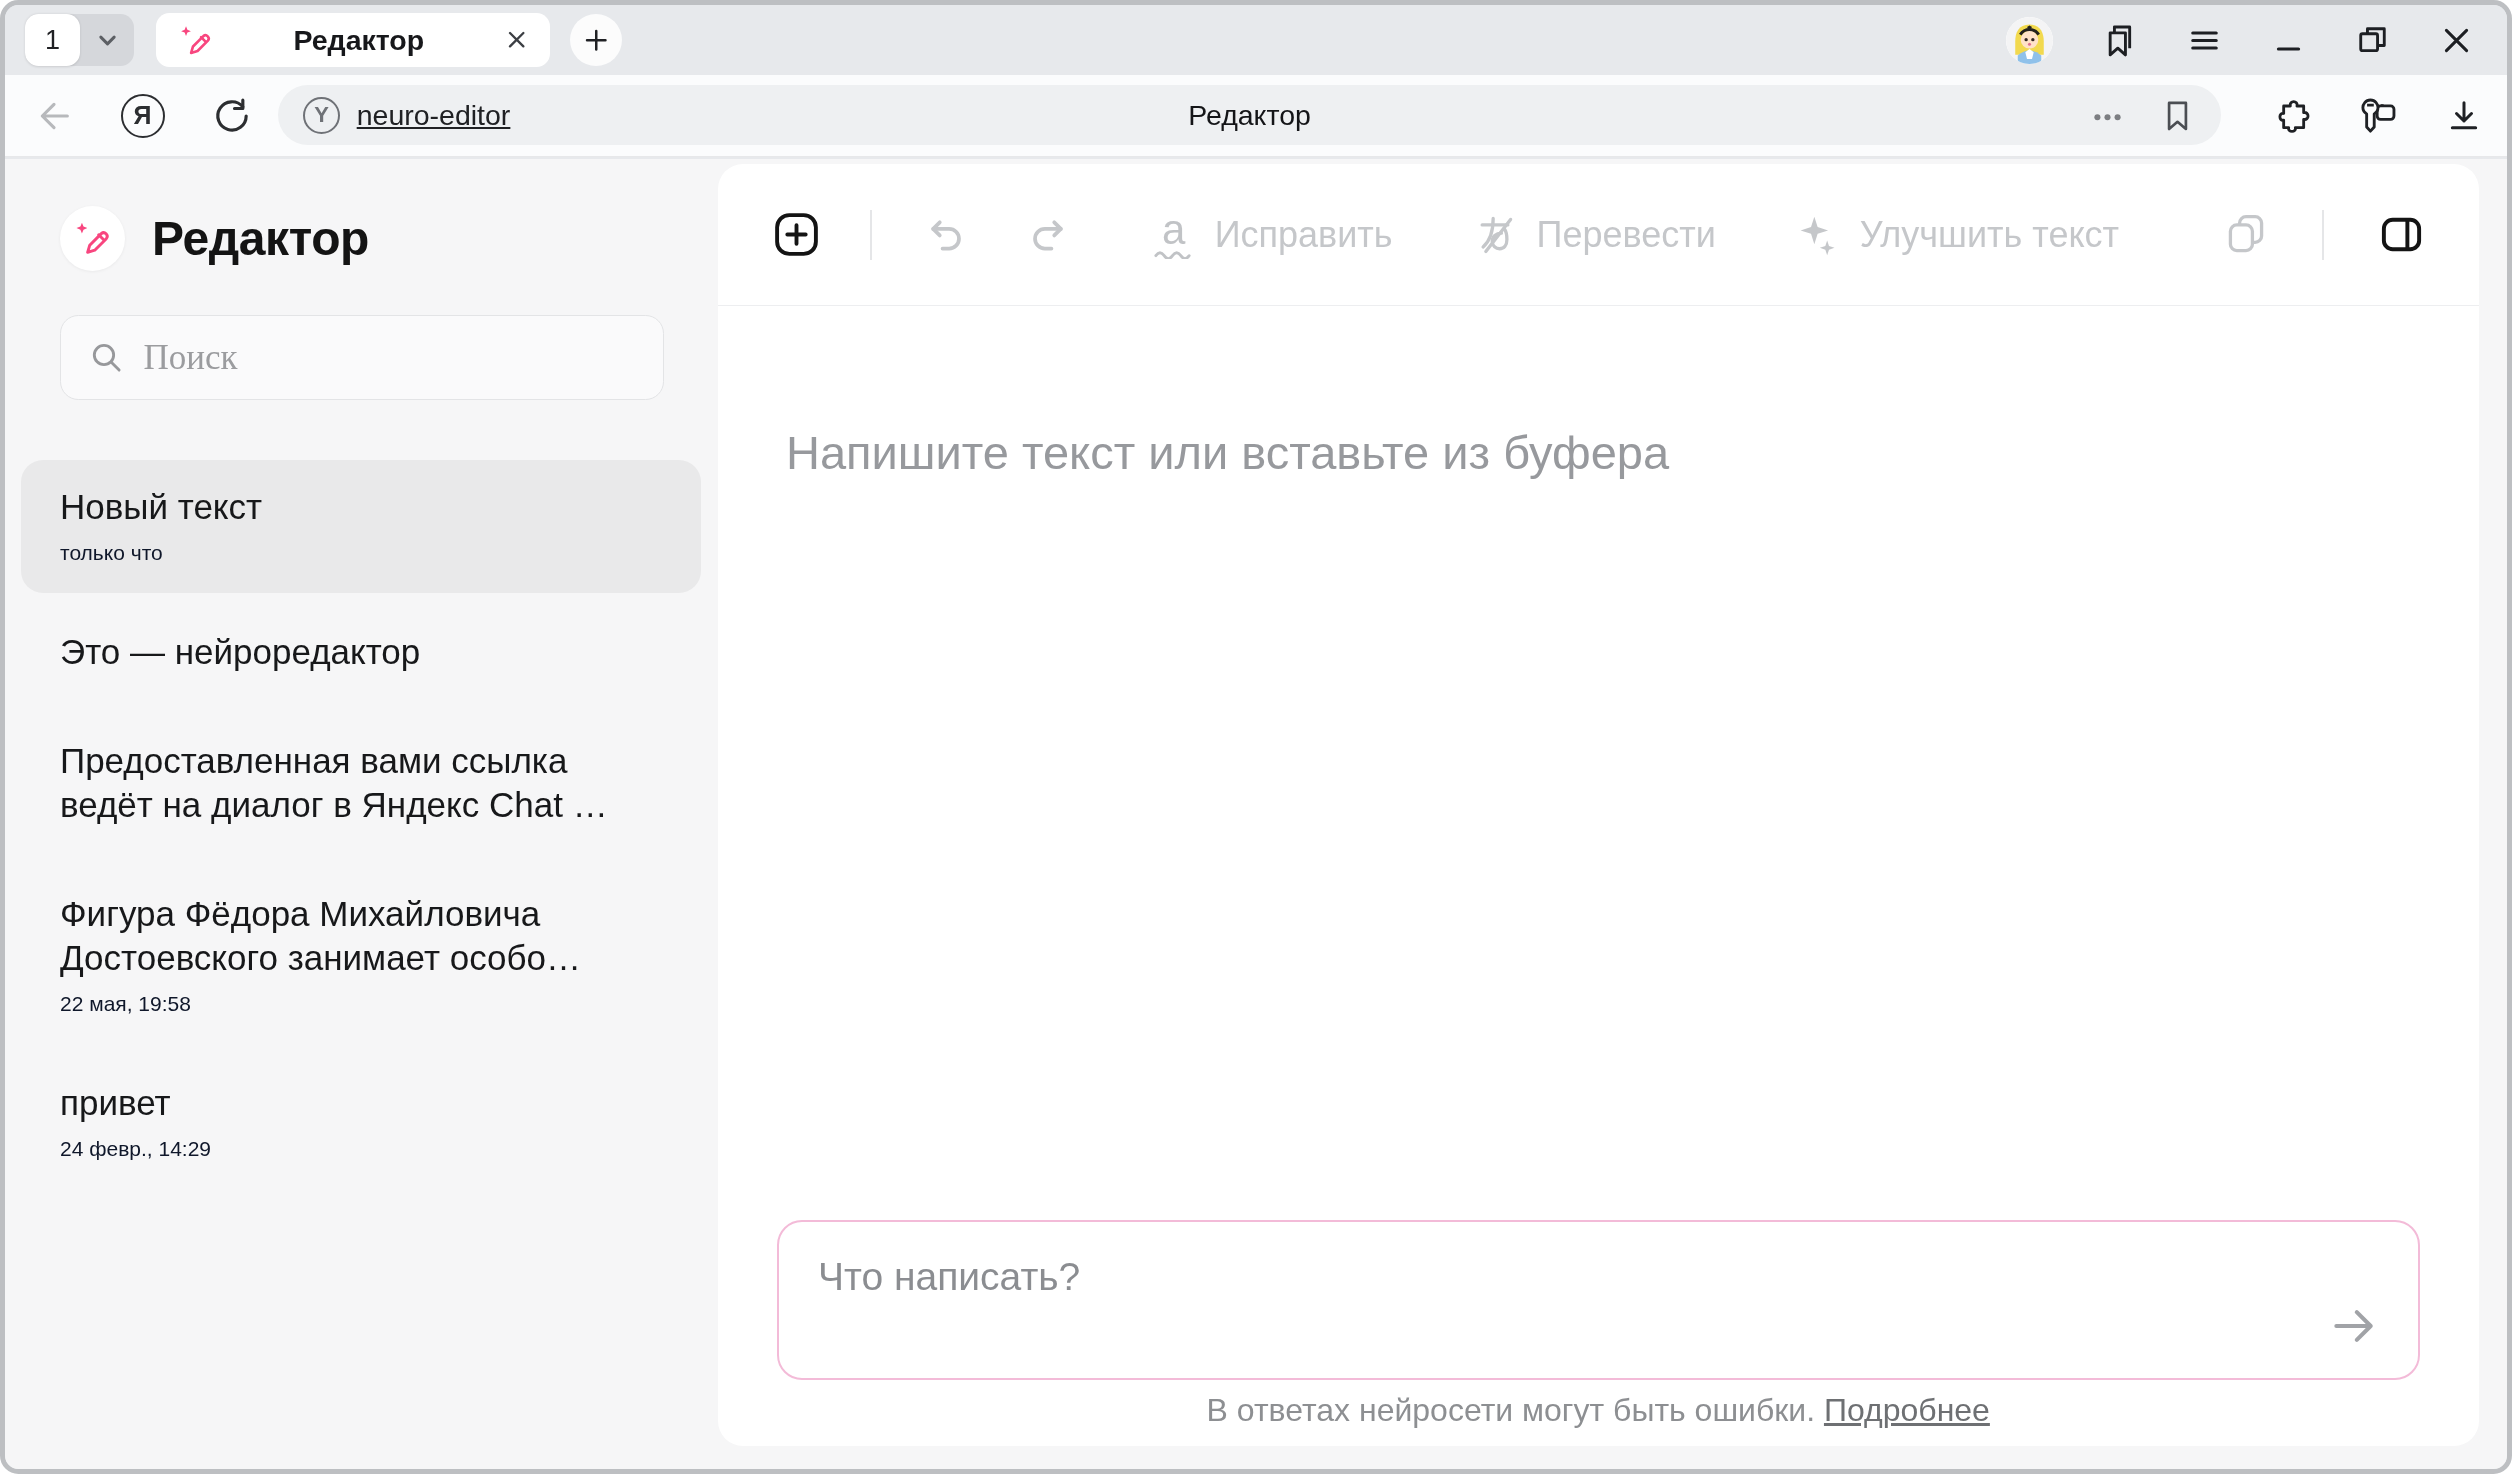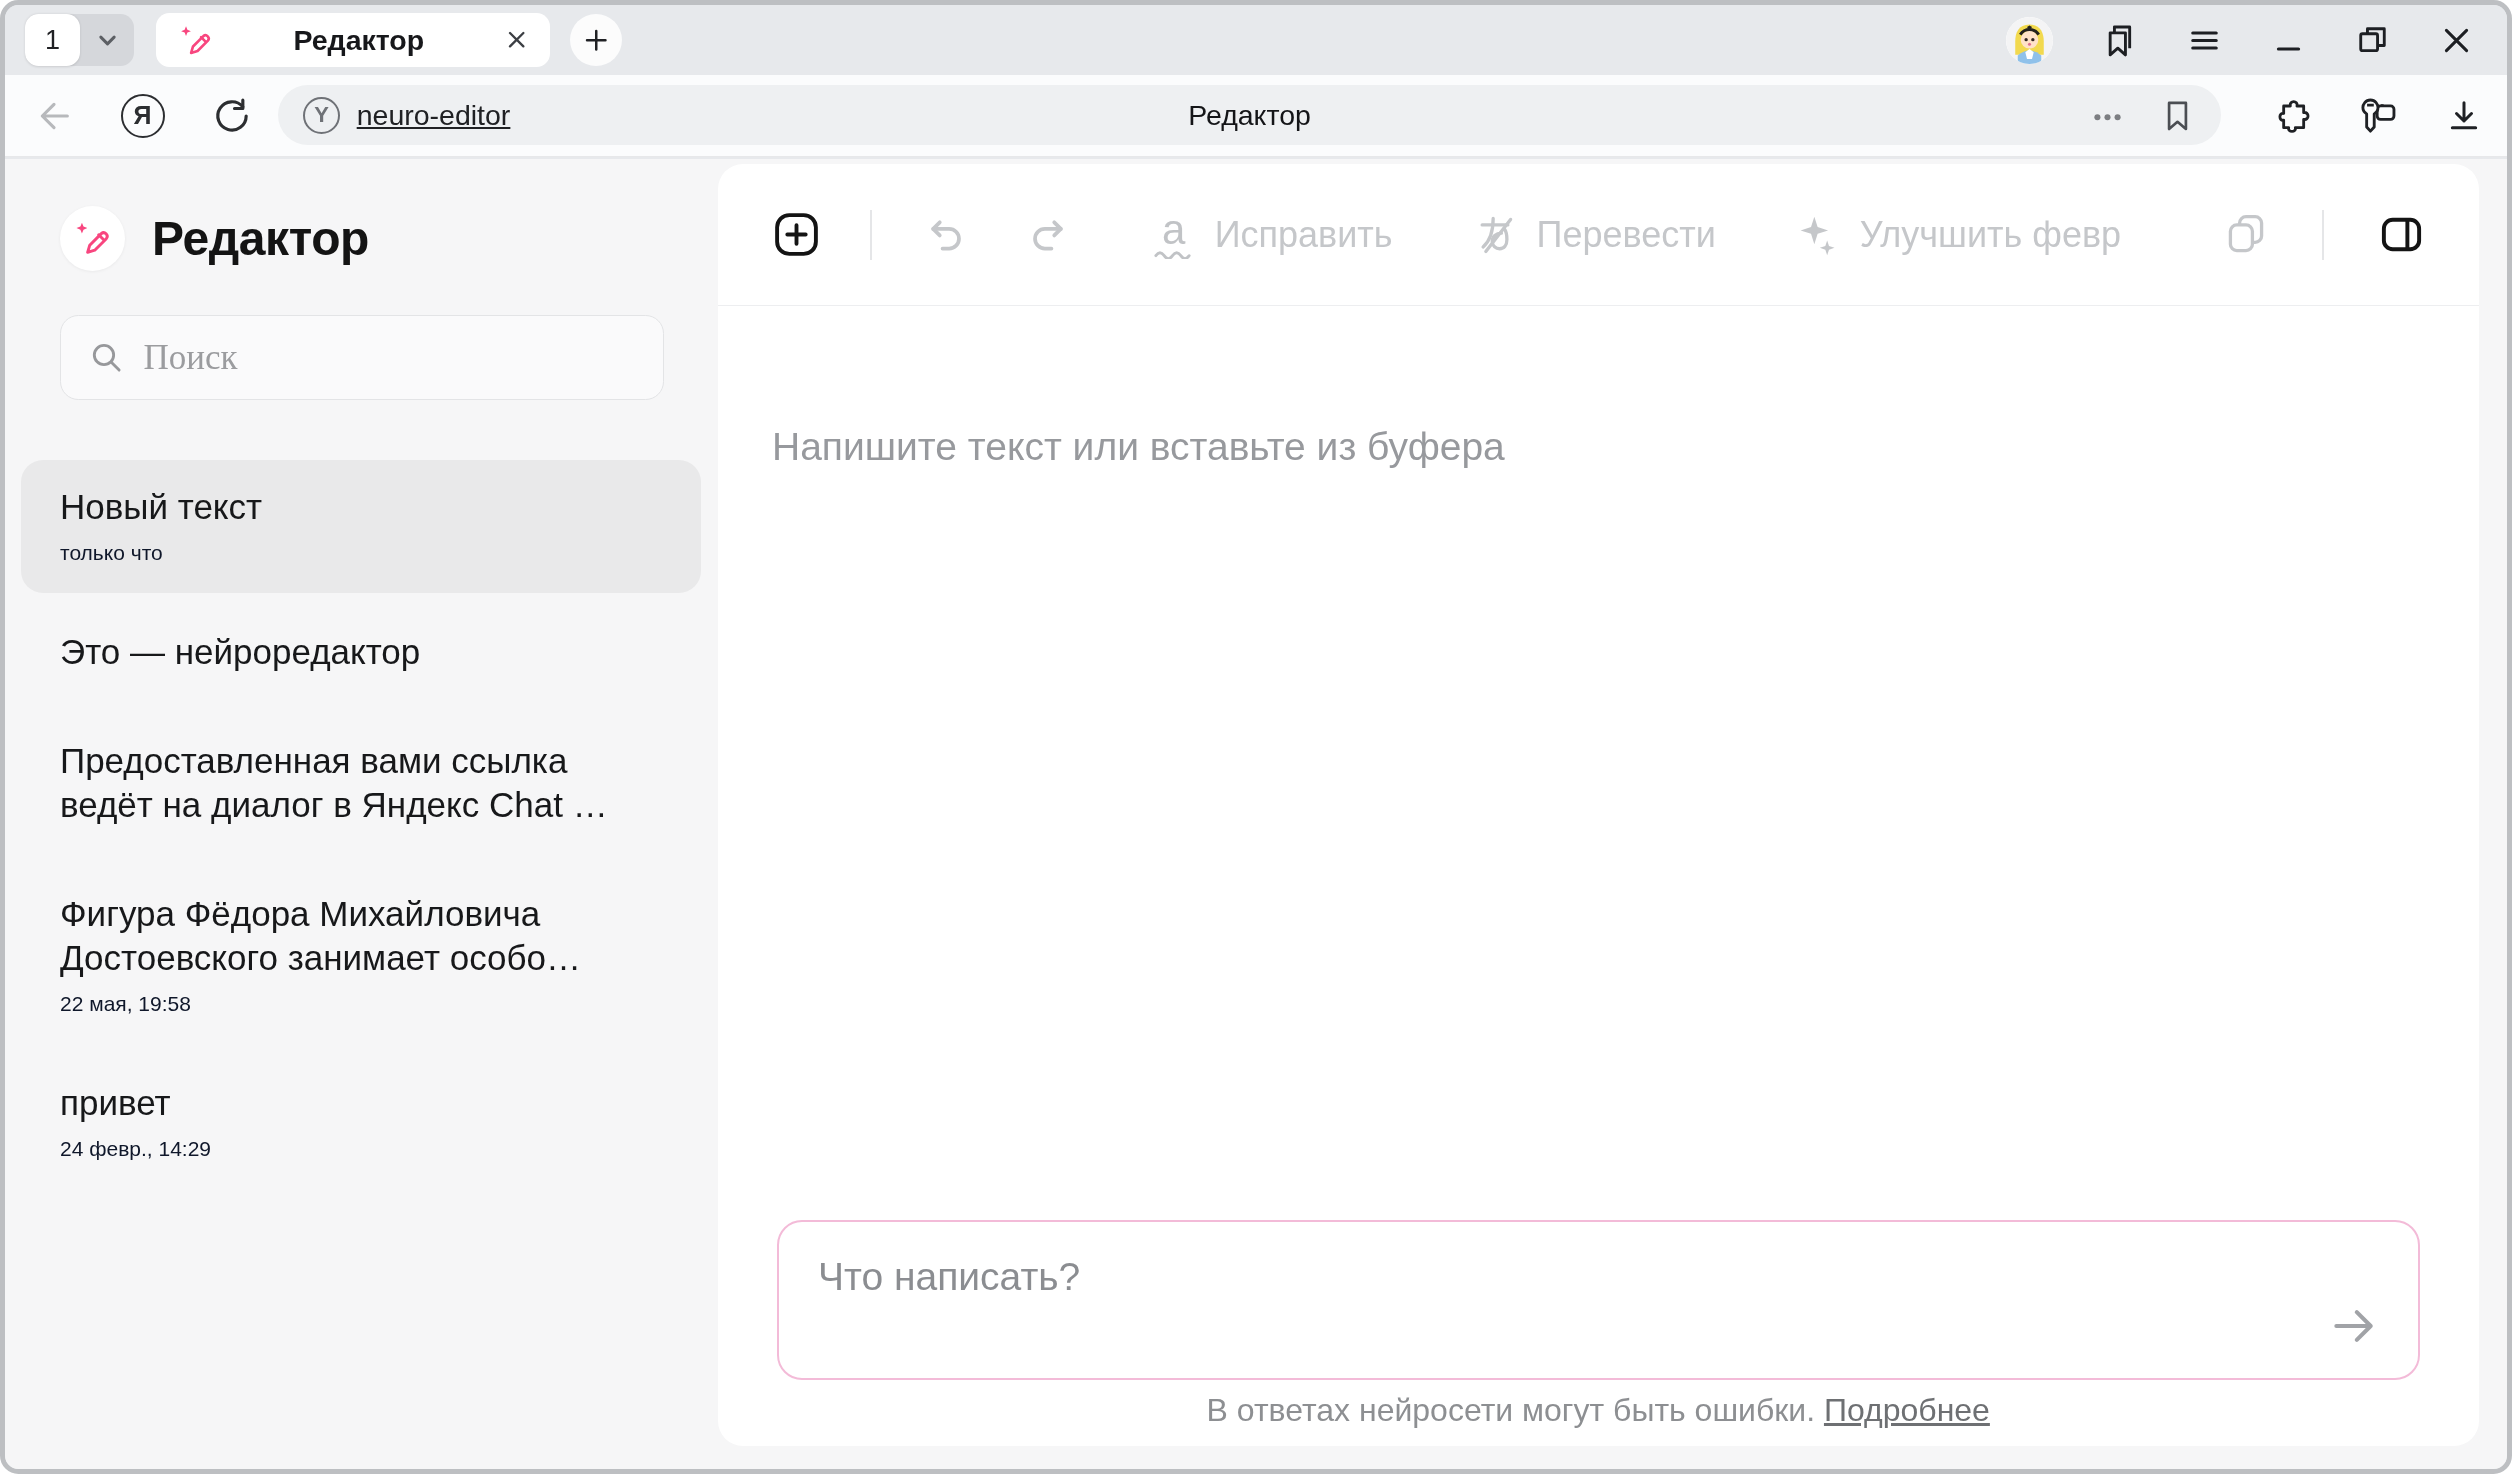--- a/index.html
+++ b/index.html
@@ -68,21 +68,21 @@
   .toolbar { height:142px; border-bottom:1.7px solid #edeef0; display:flex; align-items:center; padding:0 54px; }
   .tb-btn { color:#141414; background:none; border:none; cursor:default; }
   .tb-btn.disabled { color:#c5c7ca; }
   .tb-div { width:1.7px; height:50px; background:#e5e6e8; }
   .tb-group { display:flex; align-items:center; gap:20px; color:#c5c7ca; font-size:36px; }
   .fix-icon { position:relative; width:42px; text-align:center; }
   .fix-letter { font-size:42px; line-height:39px; color:#c1c3c6; display:block; }
   .ml58 { margin-left:49px; } .ml74 { margin-left:62px; } .ml96 { margin-left:80px; }
   .mlauto { margin-left:auto; } .ml64 { margin-left:54px; }
 
-  .editor-placeholder { margin:119px 54px 0; font-size:39px; color:#97999d; }
+  .editor-placeholder { margin:119px 68px 0; font-size:47px; color:#97999d; }
 
   .prompt { position:absolute; left:59px; right:59px; bottom:66px; height:160px;
     border:2.5px solid #f3bbd8; border-radius:25px; background:#fff; }
   .prompt textarea { width:100%; height:100%; border:none; outline:none; resize:none;
     background:transparent; font-family:inherit; font-size:39px; color:#1a1a1a;
     padding:33px 117px 0 39px; border-radius:25px; }
   .prompt textarea::placeholder { color:#8b8d91; }
   .send-btn { position:absolute; right:35px; bottom:23.4px; width:57px; height:57px; border:none;
     background:none; color:#a1a3a7; cursor:default; display:flex; align-items:center; justify-content:center; }
 
@@ -323,21 +323,21 @@
           <span>Перевести</span>
         </div>
 
         <div class="tb-group ml96">
           <span>
             <svg class="icon" width="44" height="44" viewBox="0 0 48 48" fill="#c5c7ca">
               <path d="M20 4 l3.6 11.4 L35 19 l-11.4 3.6 L20 34 l-3.6-11.4 L5 19 l11.4-3.6 z"></path>
               <path d="M34 30 l2 6 6 2 -6 2 -2 6 -2-6 -6-2 6-2 z"></path>
             </svg>
           </span>
-          <span>Улучшить февр</span>
+          <span>Улучшить текст</span>
         </div>
 
         <button class="tb-btn disabled mlauto">
           <svg class="icon" width="44" height="44" viewBox="0 0 48 48" fill="none" stroke="currentColor" stroke-width="3.6" stroke-linejoin="round">
             <rect x="7" y="13" width="24" height="28" rx="7"></rect>
             <path d="M17 13 v-2 a7 7 0 0 1 7 -7 h10 a7 7 0 0 1 7 7 v14 a7 7 0 0 1 -7 7 h-3"></path>
           </svg>
         </button>
         <div class="tb-div ml64"></div>
         <button class="tb-btn ml64">

